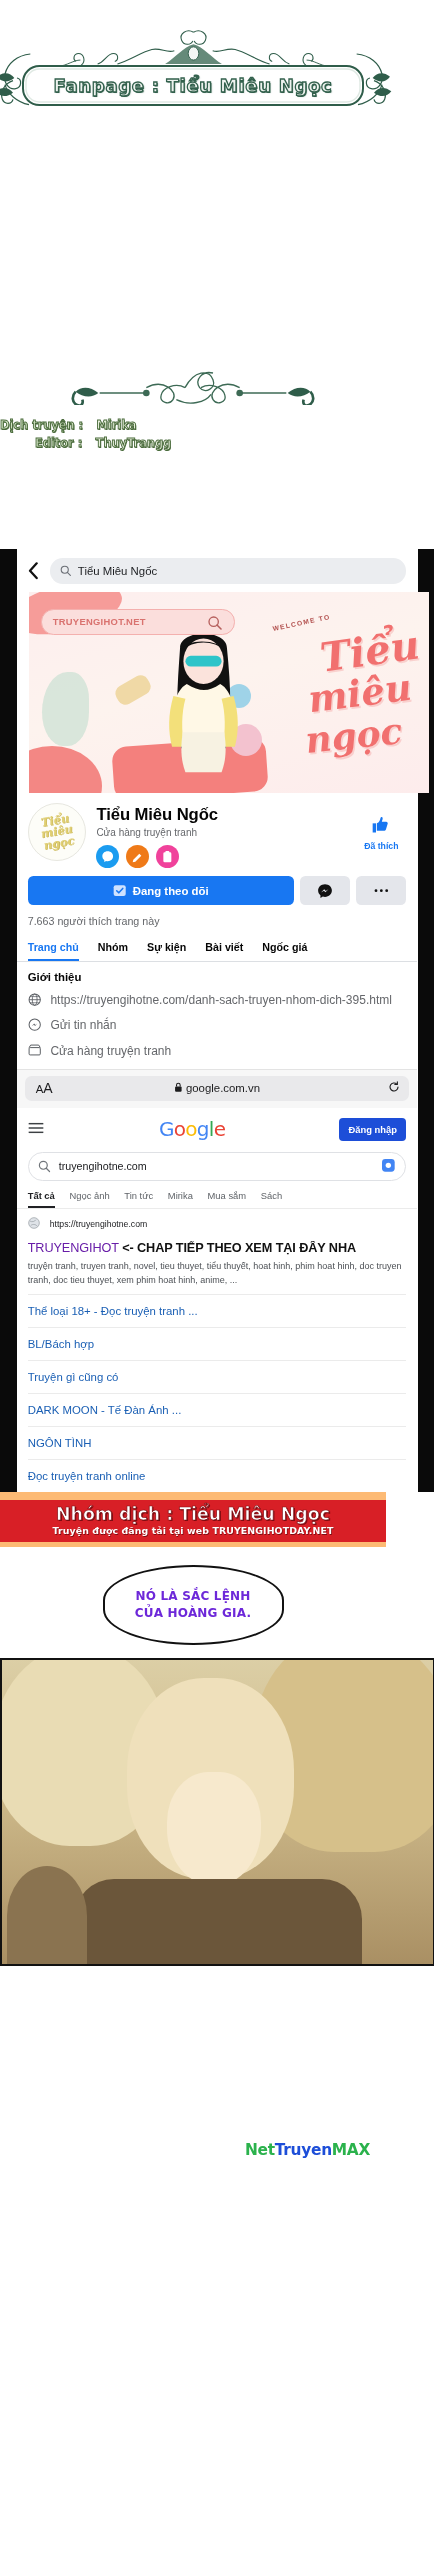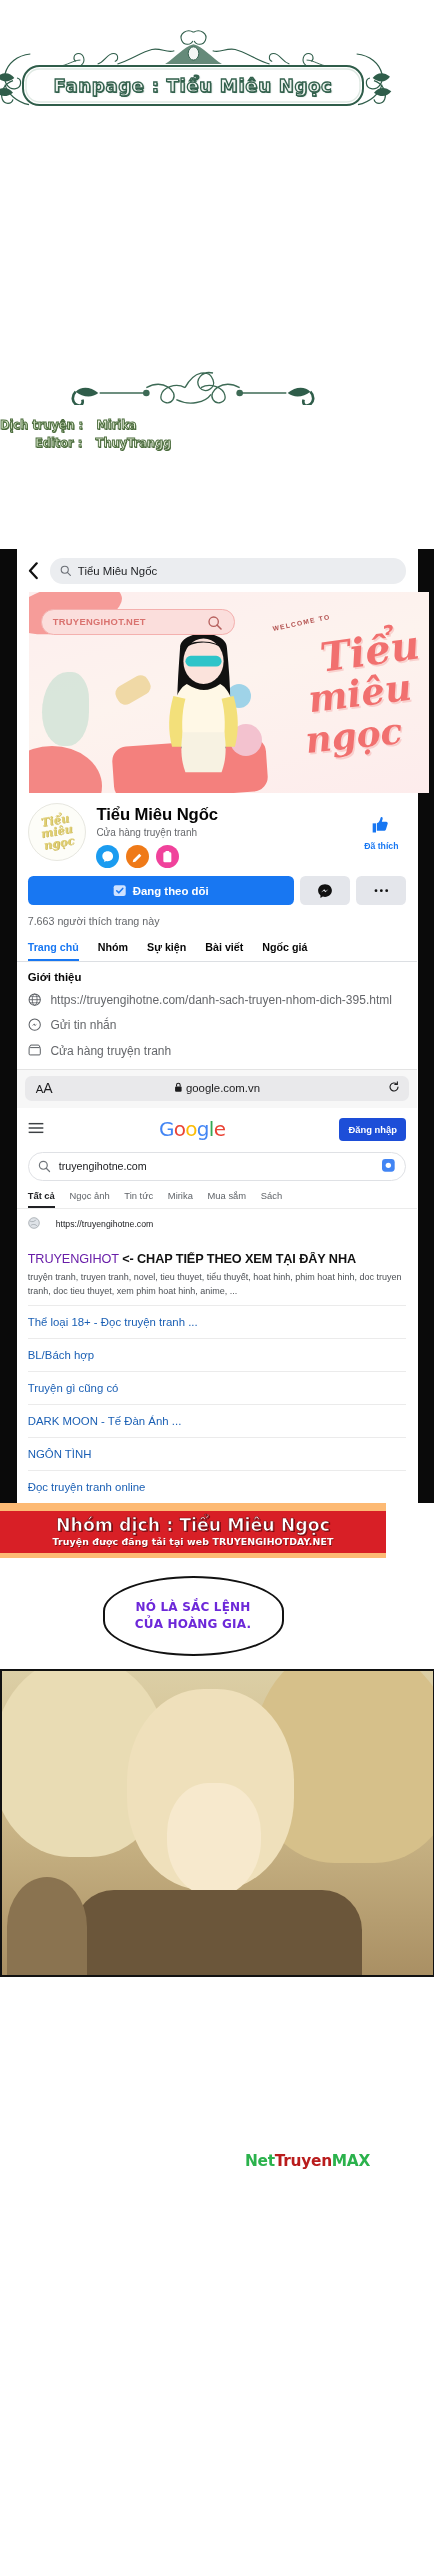--- a/index.html
+++ b/index.html
@@ -158,23 +158,23 @@
   .g-logo .y { color:#fbbc05; } .g-logo .g { color:#34a853; }
   .g-signin { background:#1d4ed8; color:#fff; font-size: 9.4px; font-weight: bold;
               border-radius: 4px; padding: 6px 9.4px; white-space: nowrap; }
   .g-searchbox { margin: 1.3px 10.7px 0 10.7px; height: 29px; border:0.7px solid #dfe1e5; border-radius: 14.7px;
                  display:flex; align-items:center; padding: 0 9.4px; gap: 8px; }
   .g-searchbox .q { flex:1; font-size: 10.7px; color:#202124; }
   .g-tabs { display:flex; gap: 0; padding: 9.4px 10.7px 0 10.7px; border-bottom:0.7px solid #ebebeb; overflow:hidden; }
   .g-tab { font-size: 9.4px; color:#5f6368; margin-right: 14.7px; padding-bottom: 6.7px; white-space:nowrap; }
   .g-tab.active { color:#202124; font-weight: bold; box-shadow: inset 0 -2px 0 #202124; }
   .g-result { padding: 8px 10.7px 6.7px 10.7px; }
-  .g-result .srcline { display:flex; align-items:center; gap: 16px; }
+  .g-result .srcline { display:flex; align-items:center; gap: 10px; }
   .g-result .srcline .u { font-size: 8.7px; color:#202124; }
-  .g-result .rtitle { margin-top: 21px; font-size: 12.7px; color:#681da8; letter-spacing:-0.1px; white-space:nowrap; overflow:hidden; }
+  .g-result .rtitle { margin-top: 10px; font-size: 12.7px; color:#681da8; letter-spacing:-0.1px; white-space:nowrap; overflow:hidden; }
   .g-result .rtitle b { color:#111; font-weight: bold; }
   .g-result .rdesc { margin-top: 5.4px; font-size: 9px; line-height: 1.5; color:#4d5156; }
   .g-sitelinks { padding: 0 10.7px; }
   .g-sitelink { font-size: 11.4px; color:#1a5fb4; padding: 10px 0; border-top: 0.7px solid #ebebeb; white-space:nowrap; overflow:hidden; }
 
   
   #sec-groupbar { background:#fdba74; padding: 8px 0 5.4px 0; }
   .red-bar { background:#d81f26; padding: 4px 0 5.4px 0; text-align:center; }
   .red-title {
     font-family:"DejaVu Sans", sans-serif; font-weight:bold; font-size: 17.4px;
@@ -200,21 +200,21 @@
   .panel { position:relative; width: 435px; height: 308px; overflow:hidden;
            background: linear-gradient(180deg,#dccfa6 0%, #cdb98a 45%, #a98f63 100%); }
   .panel .shoulder { position:absolute; bottom: 0; background:#3a2a1c; }
   .panel-frame { position:absolute; inset: 0; border: 2px solid #111; }
 
   
   #sec-footer { height: 60px; display:flex; align-items:center; justify-content:flex-end;
                 padding-right: 16px; background:#fff; }
   .wm { font-family:"DejaVu Sans", sans-serif; font-weight: bold; font-size: 15.4px; letter-spacing:-0.3px; }
   .wm .net { color:#2bb24c; }
-  .wm .truyen { color:#b91c1c; }
+  .wm .truyen { color:#1d4ed8; }
   .wm .max { color:#2bb24c; }
 
   .spacer-white { background:#fff; }
 </style>
 </head>
 <body>
 
 <section class="page-sec" id="sec-fanpage">
   <div class="orn-wrap">
 

